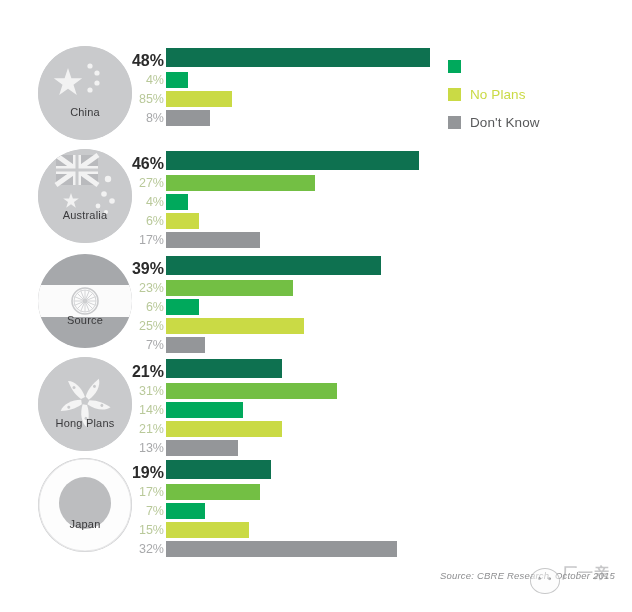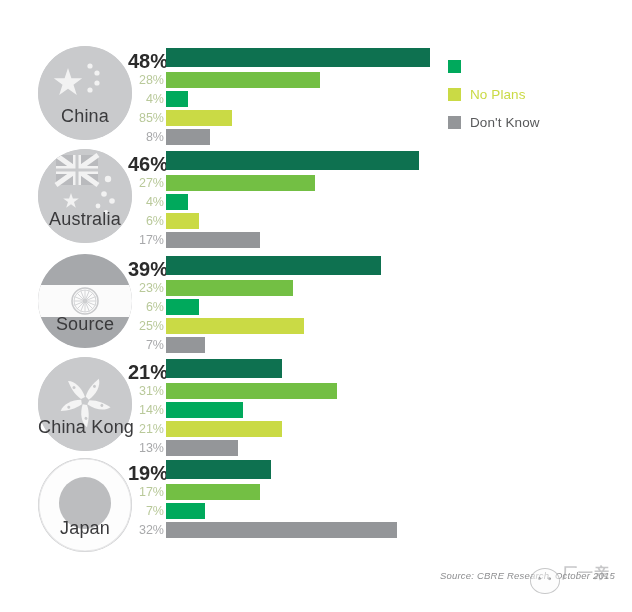--- a/index.html
+++ b/index.html
@@ -47,21 +47,21 @@
     border-radius: 50%;
     overflow: hidden;
     background: #c9cacc;
   }
   .flag-circle svg { display: block; width: 94px; height: 94px; }
   .country-label {
     position: absolute;
     left: 0; top: 60px;
     width: 94px;
     text-align: center;
-    font-size: 18px;
+    font-size: 11px;
     color: #3a3a3c;
     letter-spacing: .2px;
     white-space: nowrap;
   }
 
   
   .bars {
     position: absolute;
     left: 128px; top: 4px;
     width: 330px; height: 94px;
@@ -78,21 +78,21 @@
     height: 18px;
     line-height: 18px;
     text-align: right;
     font-size: 12.5px;
     color: #b9c99a;
     font-weight: normal;
   }
   .bar-row.lead { height: 22px; }
   .bar-row.lead .pct {
     height: 22px; line-height: 22px;
-    font-size: 20px;
+    font-size: 16px;
     font-weight: bold;
     color: #2b2b2b;
     top: 2px;
   }
   .bar-row.lead .bar { height: 19px; top: 0; }
   .bar-row .bar {
     position: absolute;
     left: 38px; top: 1px;
     height: 16px;
   }
@@ -186,24 +186,20 @@
         <circle cx="52" cy="44" r="2.6"></circle>
       </g>
     </svg>
           </div>
           <div class="country-label">China</div>
         </div>
         <div class="bars">
           <div class="bar-row r0 lead">
             <div class="pct">48%</div>
             <div class="bar" style="background: rgb(14, 113, 80); width: 264px;"></div>
-          </div>
-          <div class="bar-row r1">
-            <div class="pct">28%</div>
-            <div class="bar" style="background: rgb(115, 191, 68); width: 154px;"></div>
           </div>
           <div class="bar-row r2">
             <div class="pct">4%</div>
             <div class="bar" style="background: rgb(0, 169, 92); width: 22px;"></div>
           </div>
           <div class="bar-row r3">
             <div class="pct">85%</div>
             <div class="bar" style="background: rgb(202, 218, 69); width: 66px;"></div>
           </div>
           <div class="bar-row r4">
@@ -333,21 +329,21 @@
                   <path d="M0,-4 C-3,-13 -10,-20 -17,-20 C-14,-13 -11,-7 -4,-2 Z"></path>
                   <circle cx="-11" cy="-13.5" r="1.5" fill="#c9cacc"></circle>
                 </g>
         <g transform="rotate(288)">
                   <path d="M0,-4 C-3,-13 -10,-20 -17,-20 C-14,-13 -11,-7 -4,-2 Z"></path>
                   <circle cx="-11" cy="-13.5" r="1.5" fill="#c9cacc"></circle>
                 </g>
       </g>
     </svg>
           </div>
-          <div class="country-label">China Kong</div>
+          <div class="country-label">Hong Plans</div>
         </div>
         <div class="bars">
           <div class="bar-row r0 lead">
             <div class="pct">21%</div>
             <div class="bar" style="background: rgb(14, 113, 80); width: 115.5px;"></div>
           </div>
           <div class="bar-row r1">
             <div class="pct">31%</div>
             <div class="bar" style="background: rgb(115, 191, 68); width: 170.5px;"></div>
           </div>
@@ -381,20 +377,24 @@
             <div class="bar" style="background: rgb(14, 113, 80); width: 104.5px;"></div>
           </div>
           <div class="bar-row r1">
             <div class="pct">17%</div>
             <div class="bar" style="background: rgb(115, 191, 68); width: 93.5px;"></div>
           </div>
           <div class="bar-row r2">
             <div class="pct">7%</div>
             <div class="bar" style="background: rgb(0, 169, 92); width: 38.5px;"></div>
           </div>
+          <div class="bar-row r3">
+            <div class="pct">15%</div>
+            <div class="bar" style="background: rgb(202, 218, 69); width: 82.5px;"></div>
+          </div>
           <div class="bar-row r4">
             <div class="pct">32%</div>
             <div class="bar" style="background: rgb(148, 150, 153); width: 231px;"></div>
           </div>
         </div>
       </div>
     </div>
 
   <div id="legend">
       <div class="legend-item">

